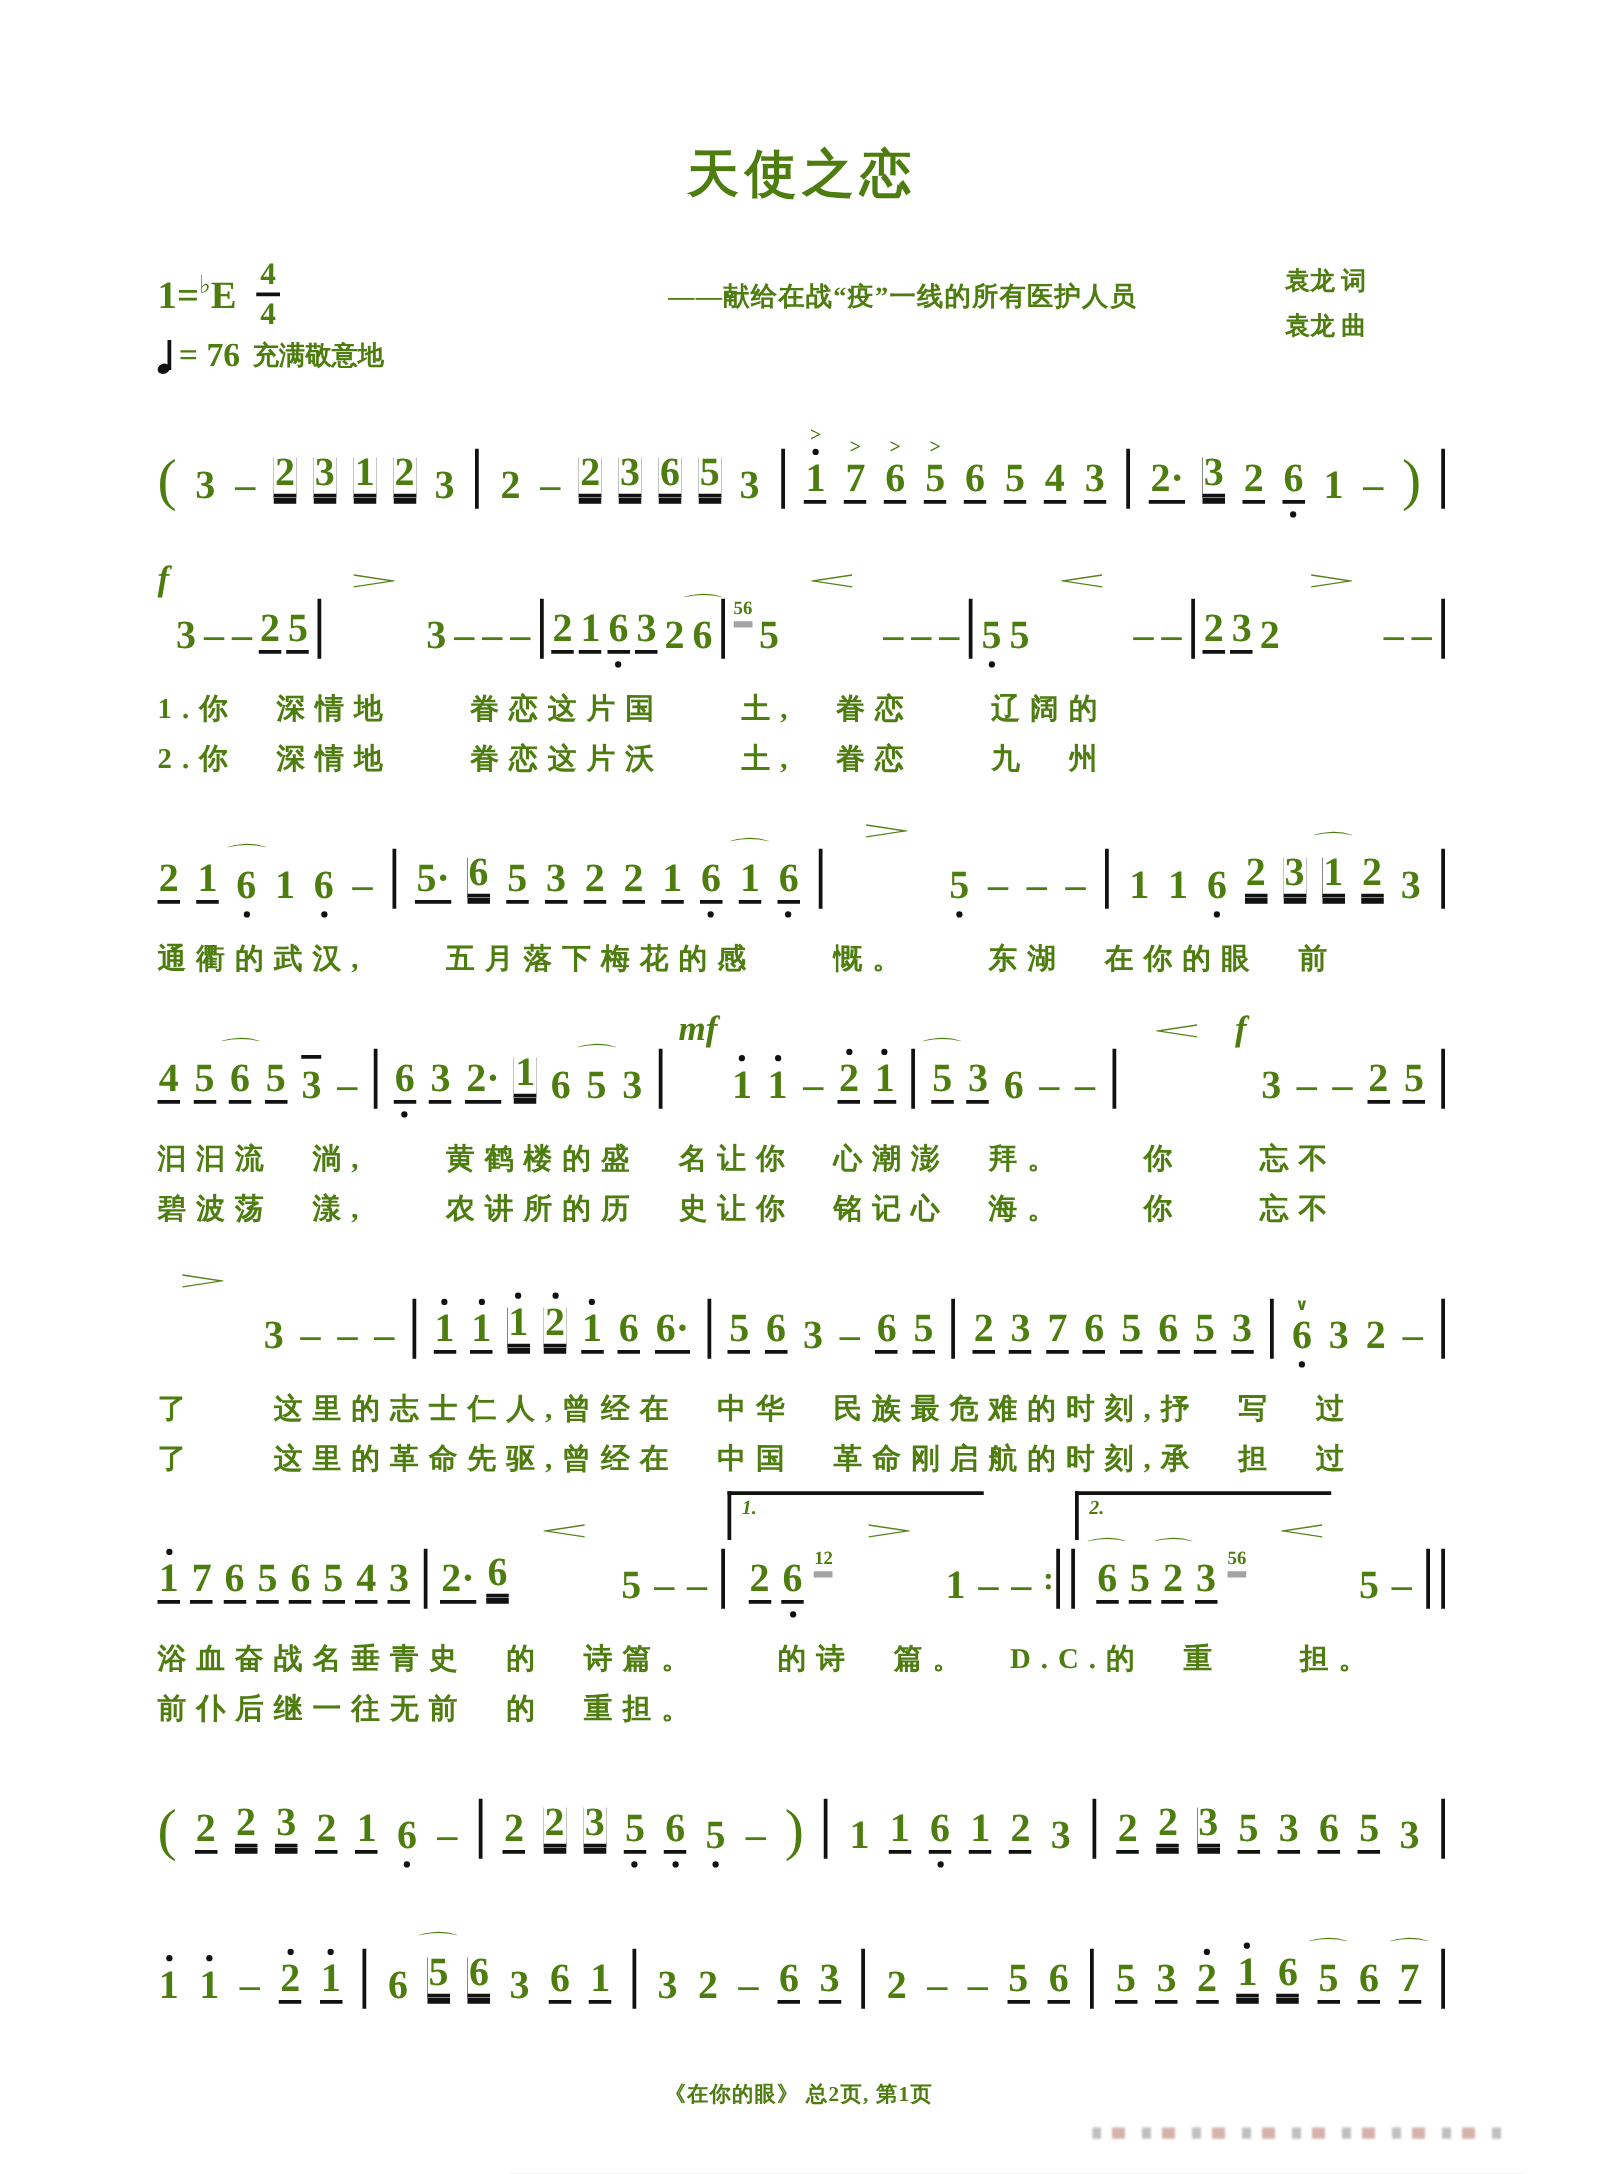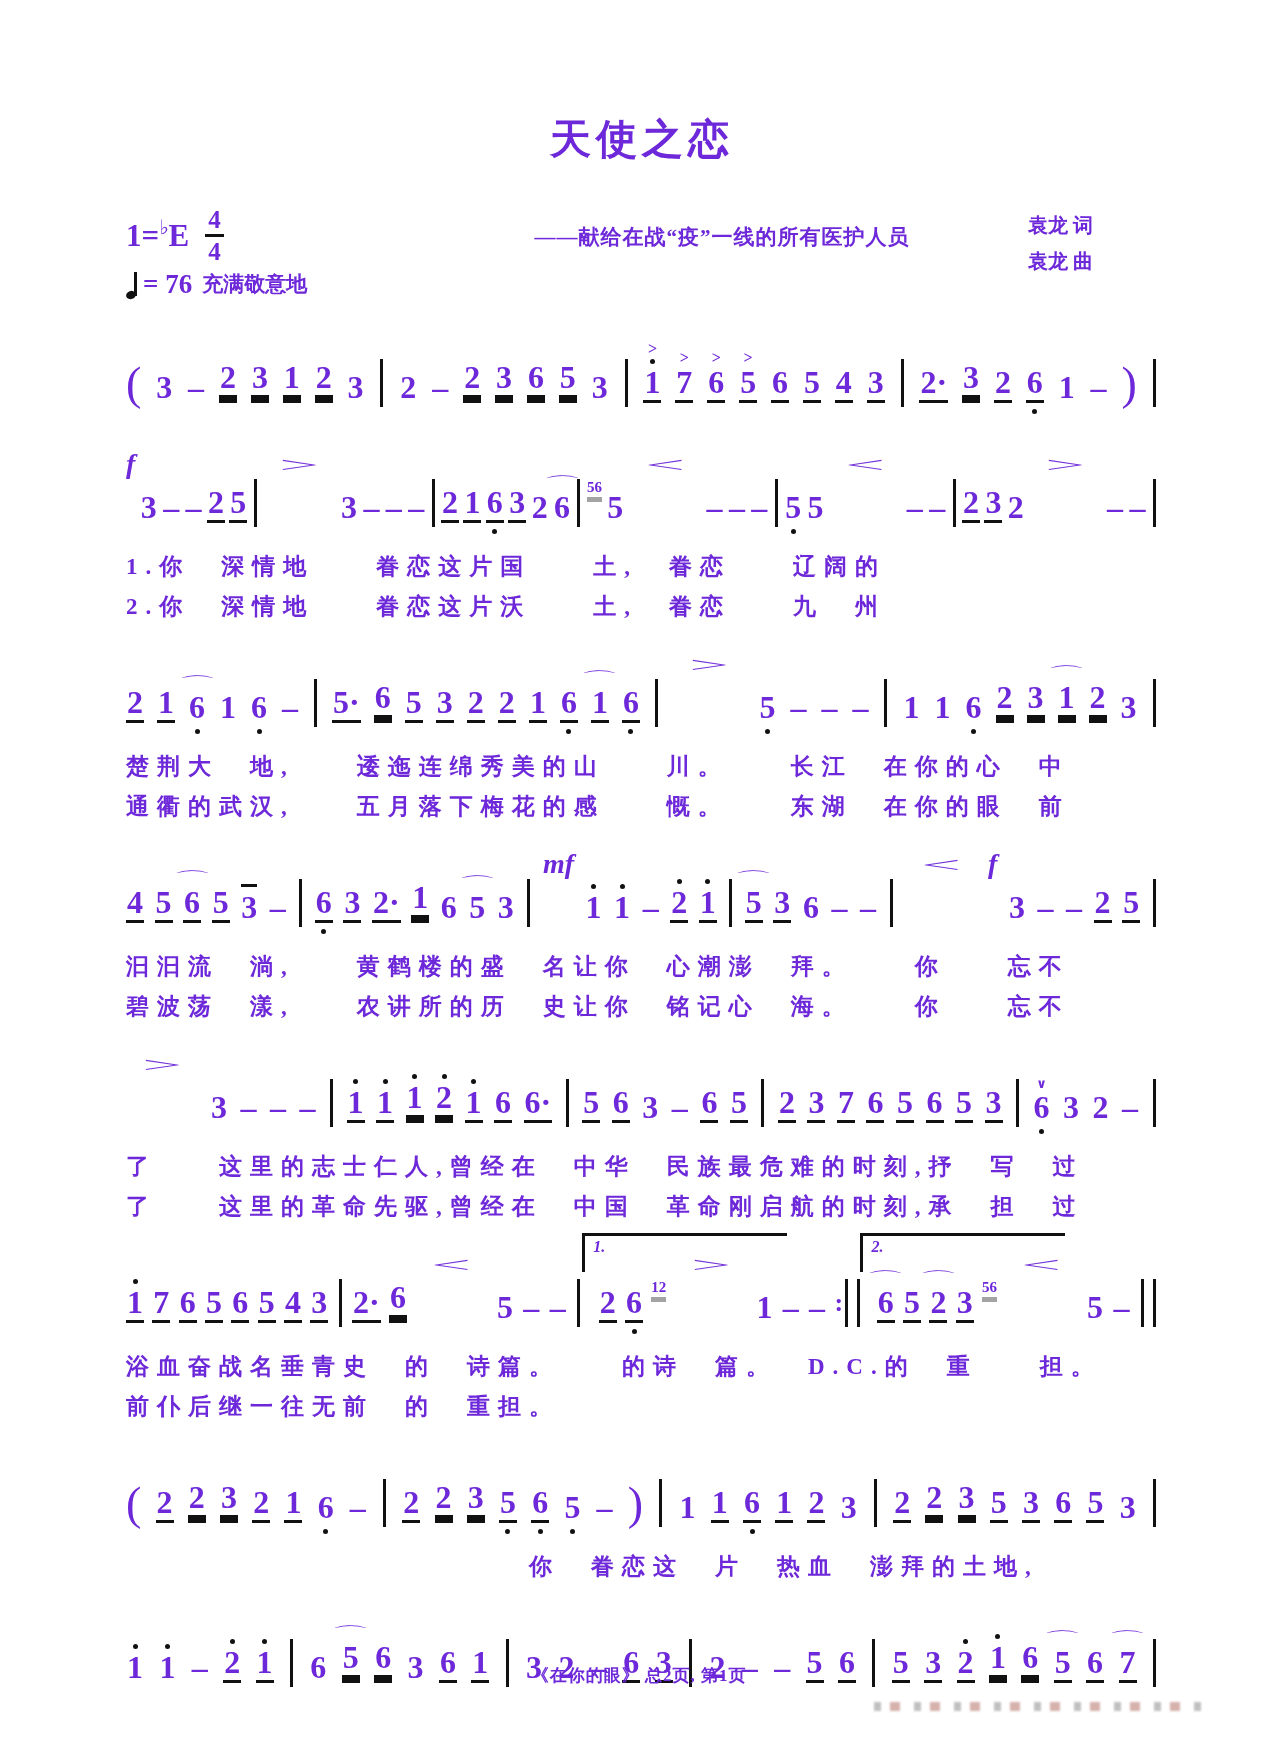--- a/index.html
+++ b/index.html
@@ -1,17 +1,17 @@
 <!DOCTYPE html>
 <html><head>
 <meta charset="utf-8">
 <style>
   html,body{margin:0;padding:0;background:#e8e8e8}
   .page{position:relative;width:1278px;height:1739px;margin:0 auto;background:#fff;
-        font-family:"Liberation Serif","DejaVu Serif",serif;color:#6d28d9;overflow:hidden}
+        font-family:"Liberation Serif","DejaVu Serif",serif;color:#4d7c0f;overflow:hidden}
   .inner{padding:112px 120px 0 126px}
 
   
   .title{text-align:center;font-size:41px;font-weight:700;letter-spacing:5px}
   .meta{display:flex;align-items:flex-start;margin-top:40px}
   .keyblock{width:290px}
   .keyline{display:flex;align-items:center;font-weight:700;font-size:31px;line-height:1}
   .flat{font-family:"DejaVu Sans",sans-serif;font-size:20px;transform:translateY(-9px);font-weight:700}
   .frac{display:inline-flex;flex-direction:column;align-items:center;line-height:1;font-size:25px;font-weight:700;margin-left:16px}
   .frac .ftop{border-bottom:3px solid #111;padding:0 3px 2px}
@@ -575,21 +575,20 @@
               <span class="n-mid u2">2</span>
               <span class="n-bot"></span>
             </span>
             <span class="note">
               <span class="n-top"></span>
               <span class="n-mid">3</span>
               <span class="n-bot"></span>
             </span>
             <span class="barline"></span>
           </div>
-          <div class="lyrics-row">楚荆大　地,　　逶迤连绵秀美的山　　川。　　长江　在你的心　中</div>
           <div class="lyrics-row">通衢的武汉,　　五月落下梅花的感　　慨。　　东湖　在你的眼　前</div>
         </div>
         <div class="system">
           <div class="notes-row">
             <span class="note">
               <span class="n-top"></span>
               <span class="n-mid u1">4</span>
               <span class="n-bot"></span>
             </span>
             <span class="note">
@@ -1232,21 +1231,20 @@
               <span class="n-mid u1">5</span>
               <span class="n-bot"></span>
             </span>
             <span class="note">
               <span class="n-top"></span>
               <span class="n-mid">3</span>
               <span class="n-bot"></span>
             </span>
             <span class="barline"></span>
           </div>
-          <div class="lyrics-row">　　　　　　　　　　　　　你　眷恋这　片　热血　澎拜的土地,</div>
         </div>
         <div class="system">
           <div class="notes-row">
             <span class="note">
               <span class="n-top">
                 <span class="odot"></span>
               </span>
               <span class="n-mid">1</span>
               <span class="n-bot"></span>
             </span>

